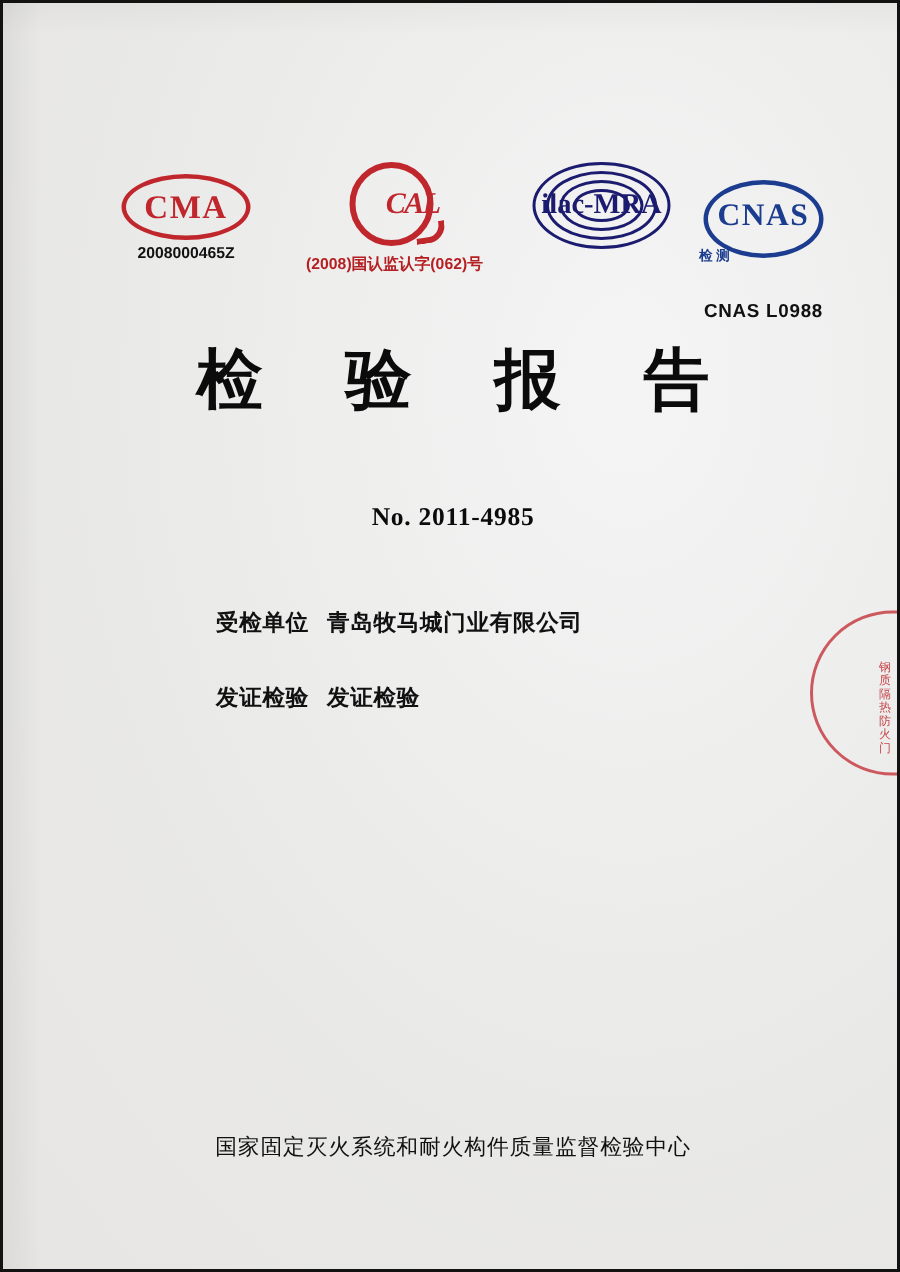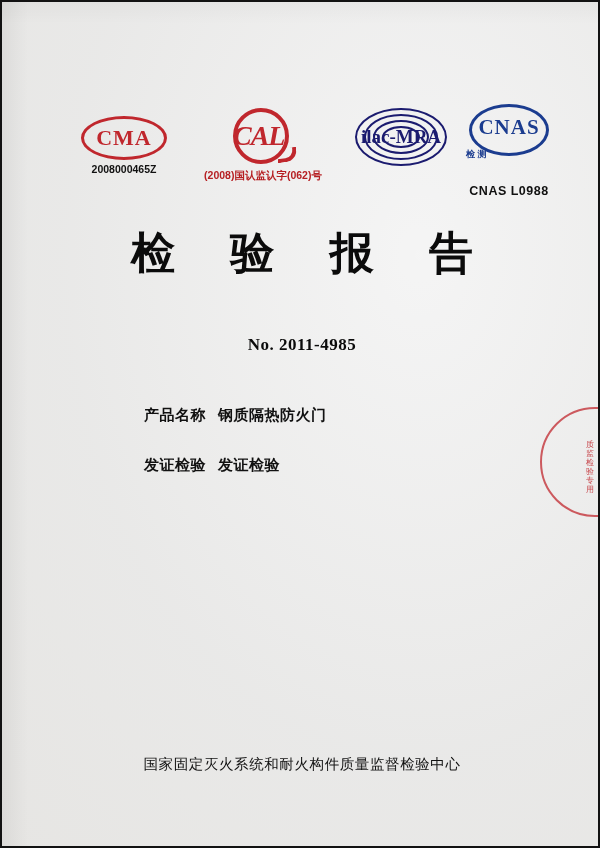--- a/index.html
+++ b/index.html
@@ -101,24 +101,24 @@
     border-radius: 50%;
     box-sizing: border-box;
   }
   .cal-mark .cal-text {
     position: absolute;
     left: 0; top: 0;
     width: 60px; height: 58px;
     font-family: "Liberation Serif", serif;
     font-weight: bold;
     font-style: italic;
-    font-size: 28px;
+    font-size: 20px;
     color: #c0272d;
     line-height: 56px;
-    text-align: left;
+    text-align: right;
     letter-spacing: -1px;
   }
   .cal-mark .tail {
     position: absolute;
     right: -4px; bottom: 4px;
     width: 20px; height: 14px;
     border-bottom: 4px solid #c0272d;
     border-right: 4px solid #c0272d;
     border-radius: 0 0 12px 0;
     box-sizing: border-box;
@@ -151,21 +151,21 @@
     font-weight: bold;
     font-size: 19px;
     color: #1b1b6f;
     letter-spacing: 0px;
   }
 
   
   #logo-cnas { left: 448px; top: 8px; width: 118px; }
   .cnas-mark {
     width: 86px; height: 64px;
-    margin: 0 auto;
+    margin: 16px auto;
     position: relative;
   }
   .cnas-mark .outer {
     position: absolute;
     left: 3px; top: 2px;
     width: 80px; height: 52px;
     border: 3px solid #1b3c8f;
     border-radius: 50%;
     box-sizing: border-box;
   }
@@ -334,26 +334,26 @@
     </div>
 
   </div>
 
   <div class="doc-title">检 验 报 告</div>
 
   <div class="doc-number">No. 2011-4985</div>
 
   <div class="fields">
     <div class="field-row">
-      <span class="field-label">产品名称</span>
-      <span class="field-value">钢质隔热防火门</span>
+      <span class="field-label">受检单位</span>
+      <span class="field-value">青岛牧马城门业有限公司</span>
     </div>
     <div class="field-row">
       <span class="field-label">发证检验</span>
       <span class="field-value">发证检验</span>
     </div>
   </div>
 
   <div class="seal-fragment"></div>
-  <div class="seal-text">质监检验专用</div>
+  <div class="seal-text">钢质隔热防火门</div>
 
   <div class="footer-org">国家固定灭火系统和耐火构件质量监督检验中心</div>
 </div>
 
 </body></html>

